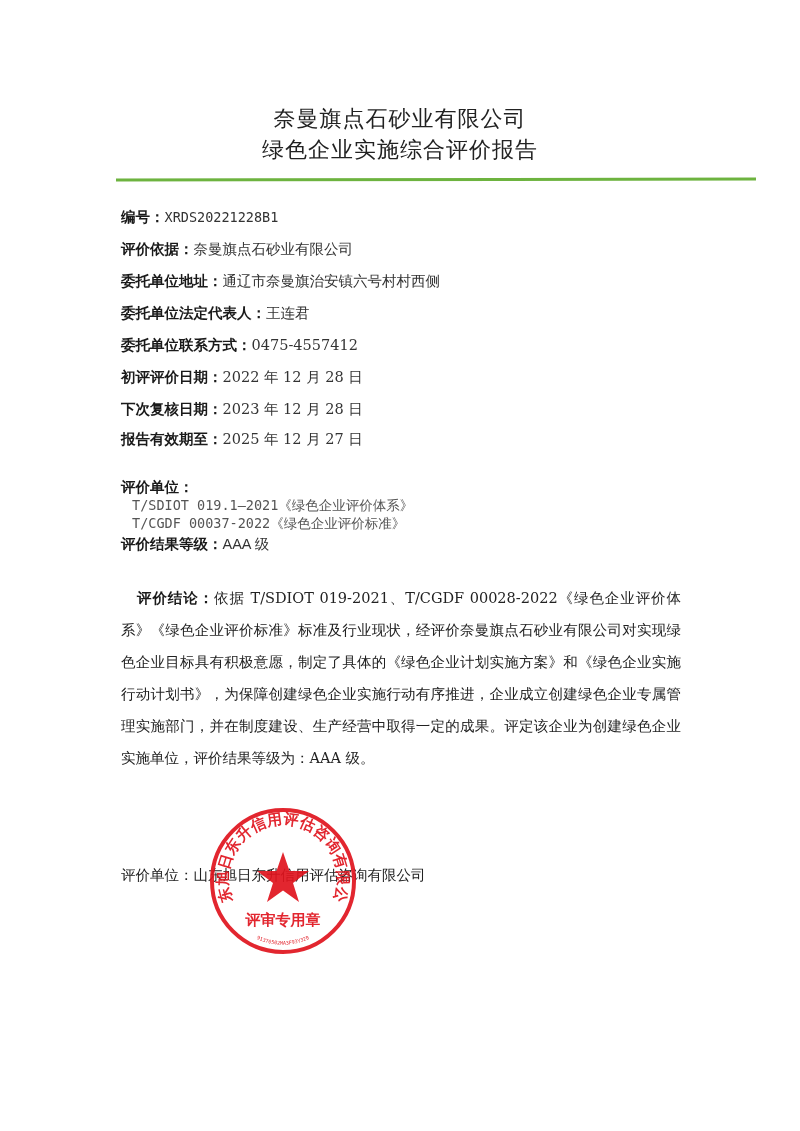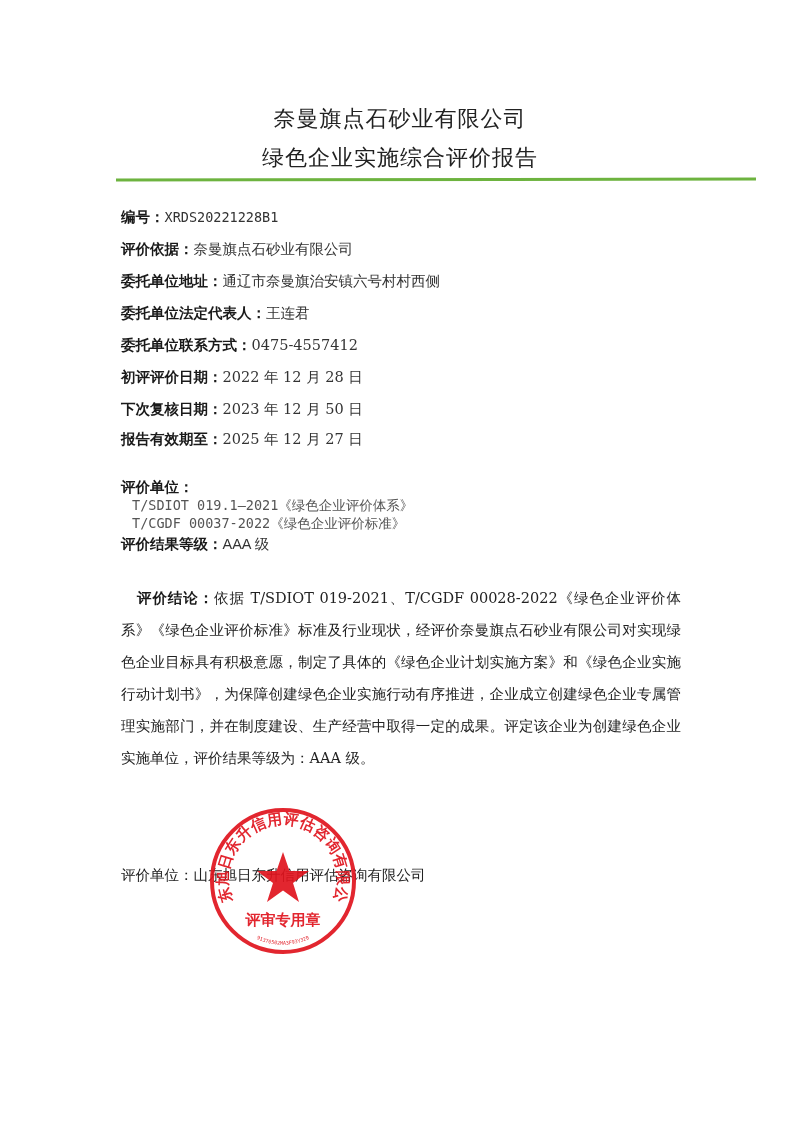--- a/index.html
+++ b/index.html
@@ -2,21 +2,21 @@
 <html><head>
 <meta charset="utf-8">
 <style>
   html, body { margin: 0; padding: 0; background: #ffffff; }
   body { width: 800px; height: 1131px; position: relative; overflow: hidden;
          font-family: "DejaVu Serif", "Liberation Serif", serif; color: #222; }
   .title { position: absolute; left: 0; width: 800px; text-align: center;
            font-size: 22px; letter-spacing: 1px; color: #222;
            font-family: "DejaVu Sans", "Liberation Sans", sans-serif; font-weight: normal; }
   #t1 { top: 104px; }
-  #t2 { top: 143px; text-align: center; }
+  #t2 { top: 135px; text-align: center; }
   .rule { position: absolute; left: 116px; top: 178px; width: 640px; height: 3px;
           background: #6db33f; transform: rotate(-0.09deg); }
   .field { position: absolute; left: 121px; font-size: 14.5px; white-space: nowrap; text-align: right; }
   .lbl { font-family: "DejaVu Sans", "Liberation Sans", sans-serif; font-weight: bold; color: #1a1a1a; }
   .val { font-family: "DejaVu Serif", "Liberation Serif", serif; color: #333; }
   .basis { position: absolute; left: 121px; font-size: 13.5px; color: #555;
            font-family: "DejaVu Sans Mono", "Liberation Mono", monospace; white-space: nowrap; margin-left: 11px; }
   .conclusion { position: absolute; left: 121px; top: 582px; width: 560px;
                 font-size: 14.5px; line-height: 32px; color: #222; text-align: justify; }
   .conclusion .lbl { font-weight: bold; margin-left: 16px; }
@@ -44,21 +44,21 @@
   <div class="field" style="top:304px">
     <span class="lbl">委托单位法定代表人：</span><span class="val">王连君</span>
   </div>
   <div class="field" style="top:336px">
     <span class="lbl">委托单位联系方式：</span><span class="val">0475-4557412</span>
   </div>
   <div class="field" style="top:368px">
     <span class="lbl">初评评价日期：</span><span class="val">2022 年 12 月 28 日</span>
   </div>
   <div class="field" style="top:400px">
-    <span class="lbl">下次复核日期：</span><span class="val">2023 年 12 月 50 日</span>
+    <span class="lbl">下次复核日期：</span><span class="val">2023 年 12 月 28 日</span>
   </div>
   <div class="field" style="top:430px">
     <span class="lbl">报告有效期至：</span><span class="val">2025 年 12 月 27 日</span>
   </div>
 
   <div class="field" style="top:478px">
     <span class="lbl">评价单位：</span>
   </div>
   <div class="basis" style="top:497px">T/SDIOT 019.1—2021《绿色企业评价体系》</div>
   <div class="basis" style="top:515px">T/CGDF 00037-2022《绿色企业评价标准》</div>

